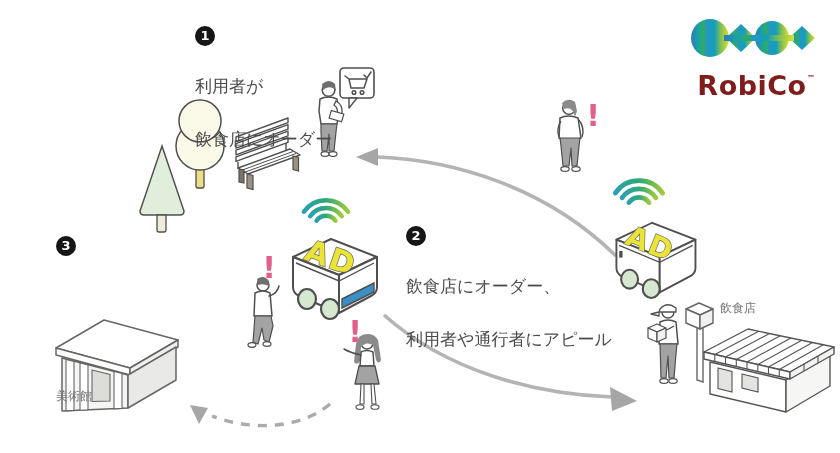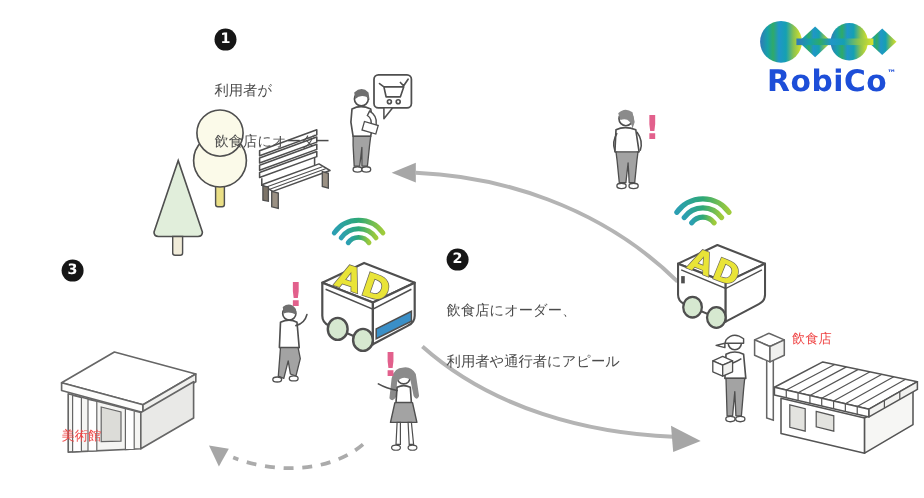--- a/index.html
+++ b/index.html
@@ -7,24 +7,24 @@
     position:relative;width:840px;height:453px;background:#ffffff;overflow:hidden;
     font-family:"DejaVu Sans","Liberation Sans",sans-serif;color:#4b4b4b;
   }
   .abs{position:absolute;}
   .layer1{z-index:1;} .layer2{z-index:2;} .layer3{z-index:3;}
   .step{position:absolute;z-index:3;}
   .badge{
     width:20px;height:20px;border-radius:50%;background:#161616;color:#fff;
     font-size:13px;font-weight:bold;text-align:center;line-height:20px;margin-bottom:4px;
   }
-  .step-line{font-size:13px;line-height:1.45;color:#4b4b4b;white-space:nowrap;margin-top:28px;}
-  .illus-label{position:absolute;z-index:3;font-size:12px;color:#ef4444;white-space:nowrap;}
+  .step-line{font-size:17px;line-height:1.45;color:#4b4b4b;white-space:nowrap;margin-top:28px;}
+  .illus-label{position:absolute;z-index:3;font-size:12px;color:#737373;white-space:nowrap;}
   .logo{position:absolute;left:688px;top:16px;width:136px;z-index:3;text-align:center;}
-  .logo-text{font-size:27px;font-weight:bold;color:#1d4ed8;letter-spacing:.5px;line-height:1;margin-top:1px;}
+  .logo-text{font-size:27px;font-weight:bold;color:#7f1d1d;letter-spacing:.5px;line-height:1;margin-top:12px;}
   .logo-text sup{font-size:8px;vertical-align:14px;letter-spacing:0;}
   svg{display:block;}
 </style>
 </head>
 <body>
 
 <div class="canvas">
 
   <svg class="abs layer1" style="left:0;top:0" width="840" height="453" viewBox="0 0 840 453">
     <g>

